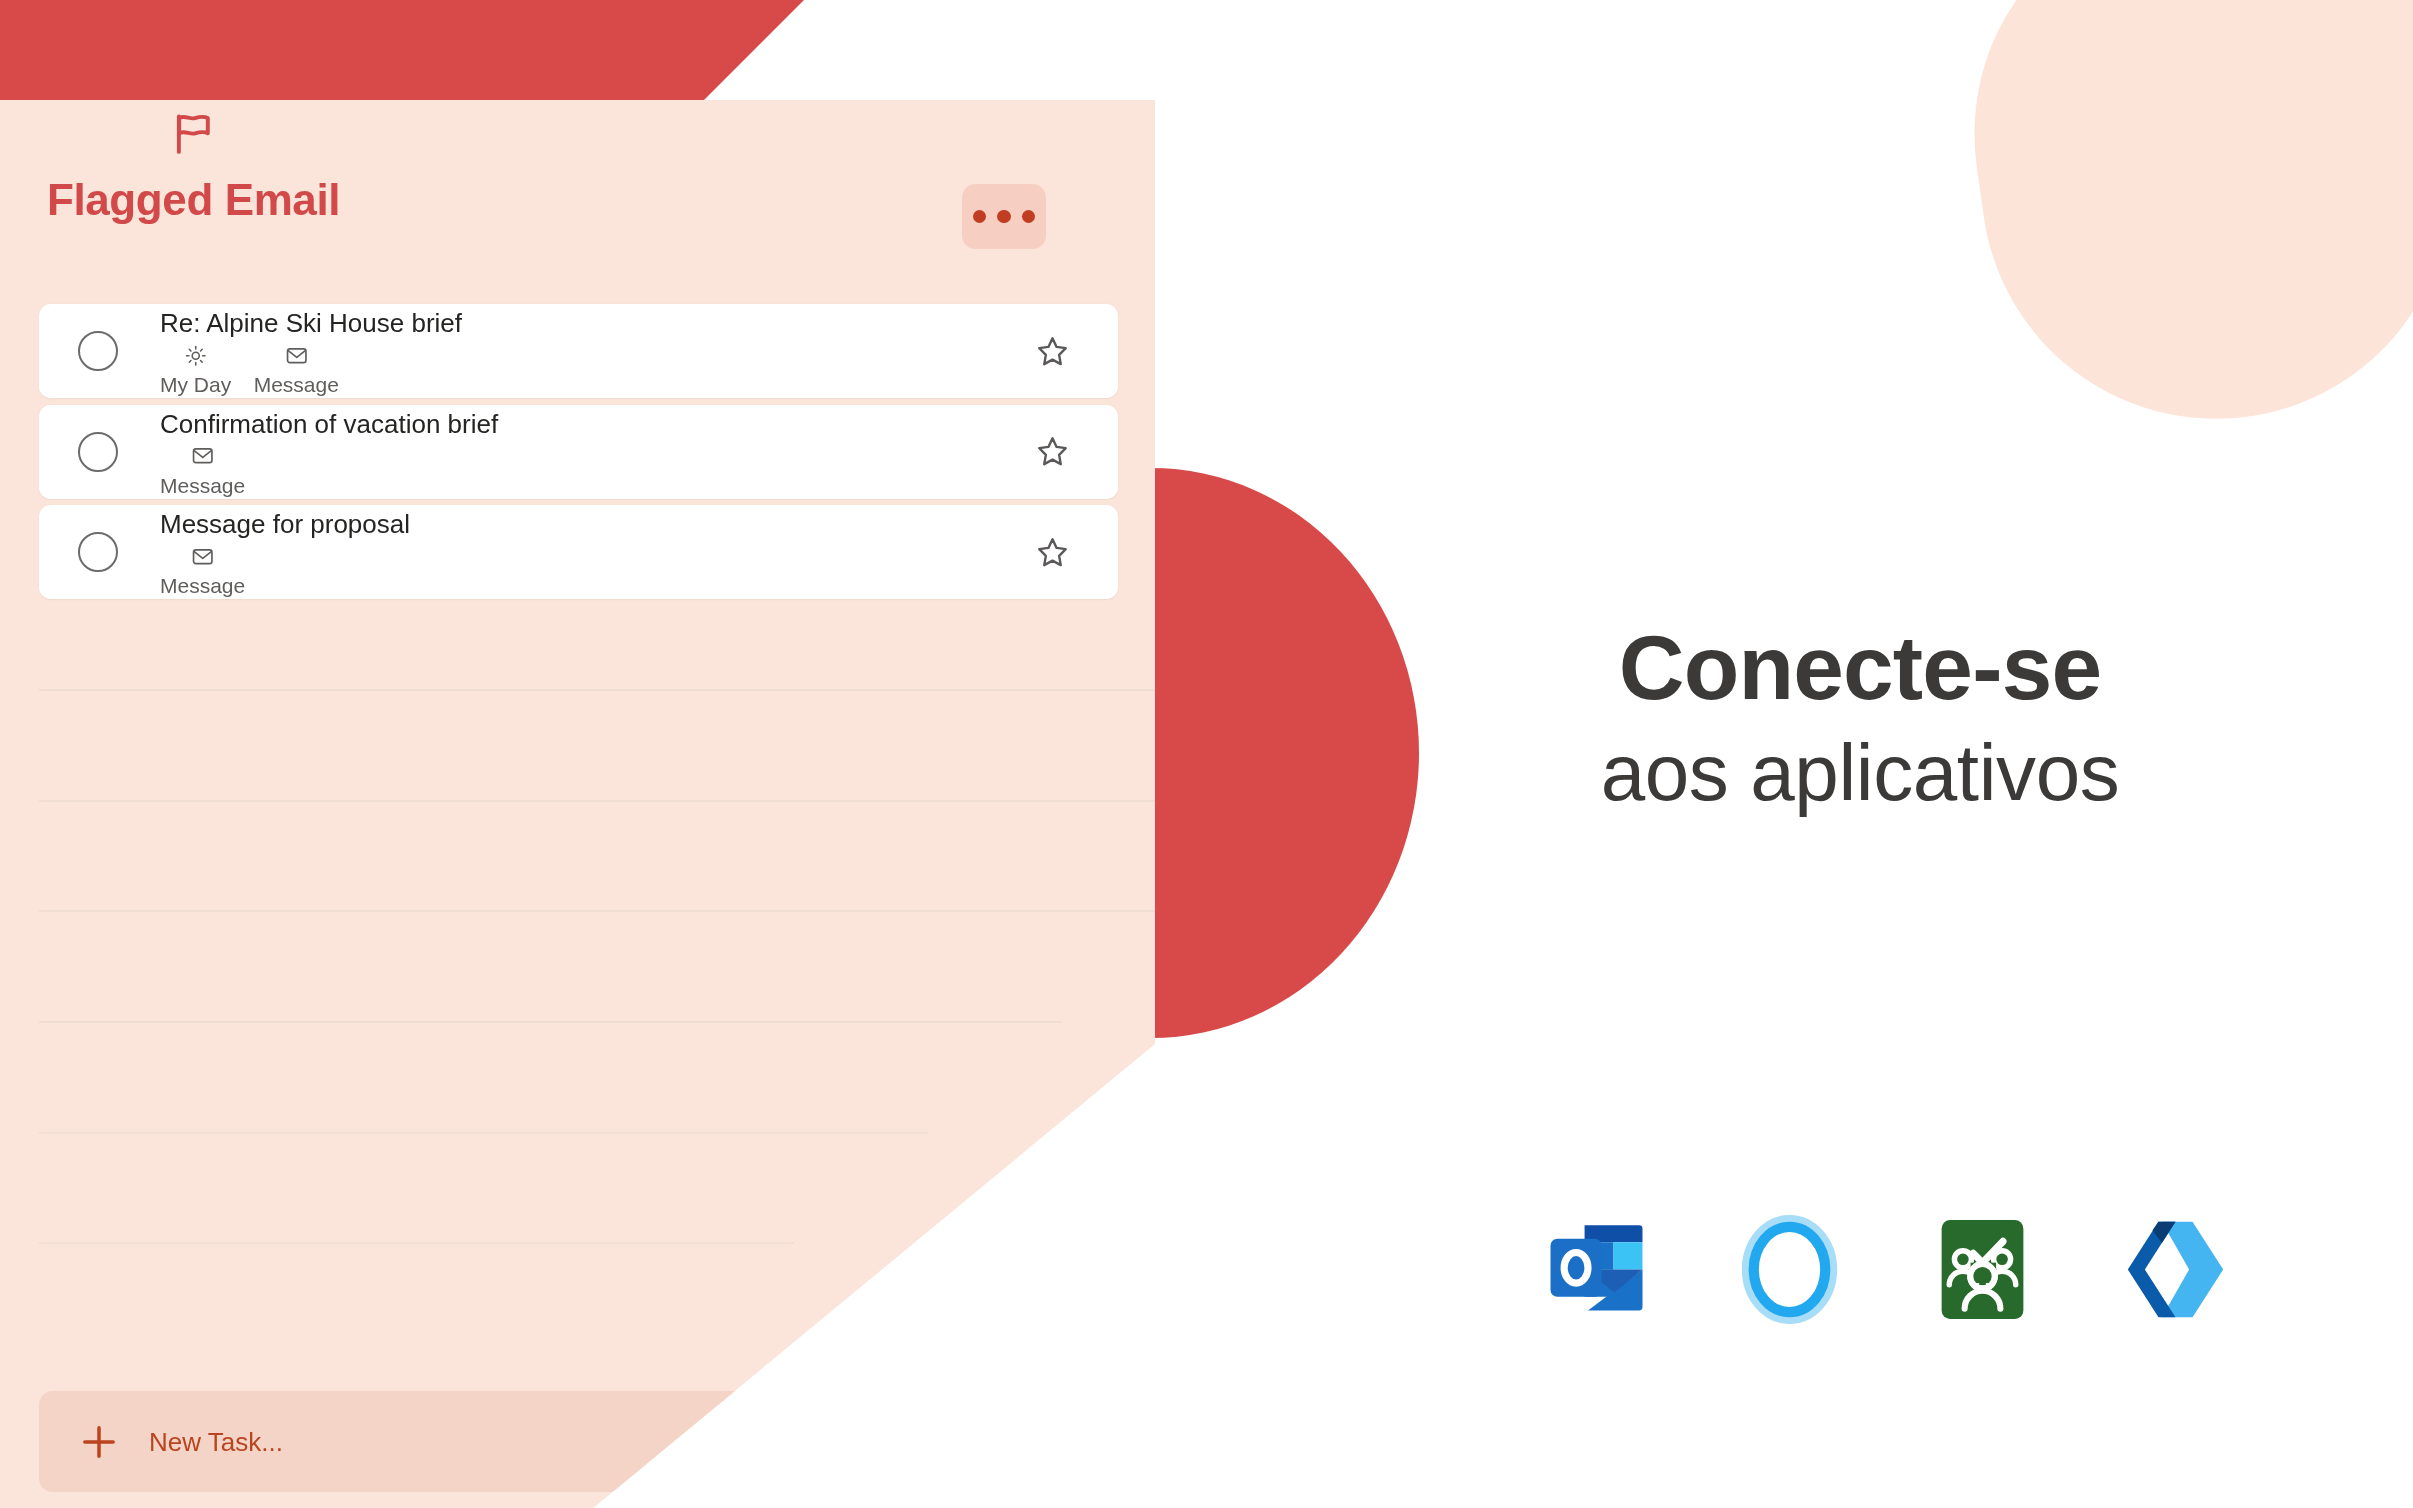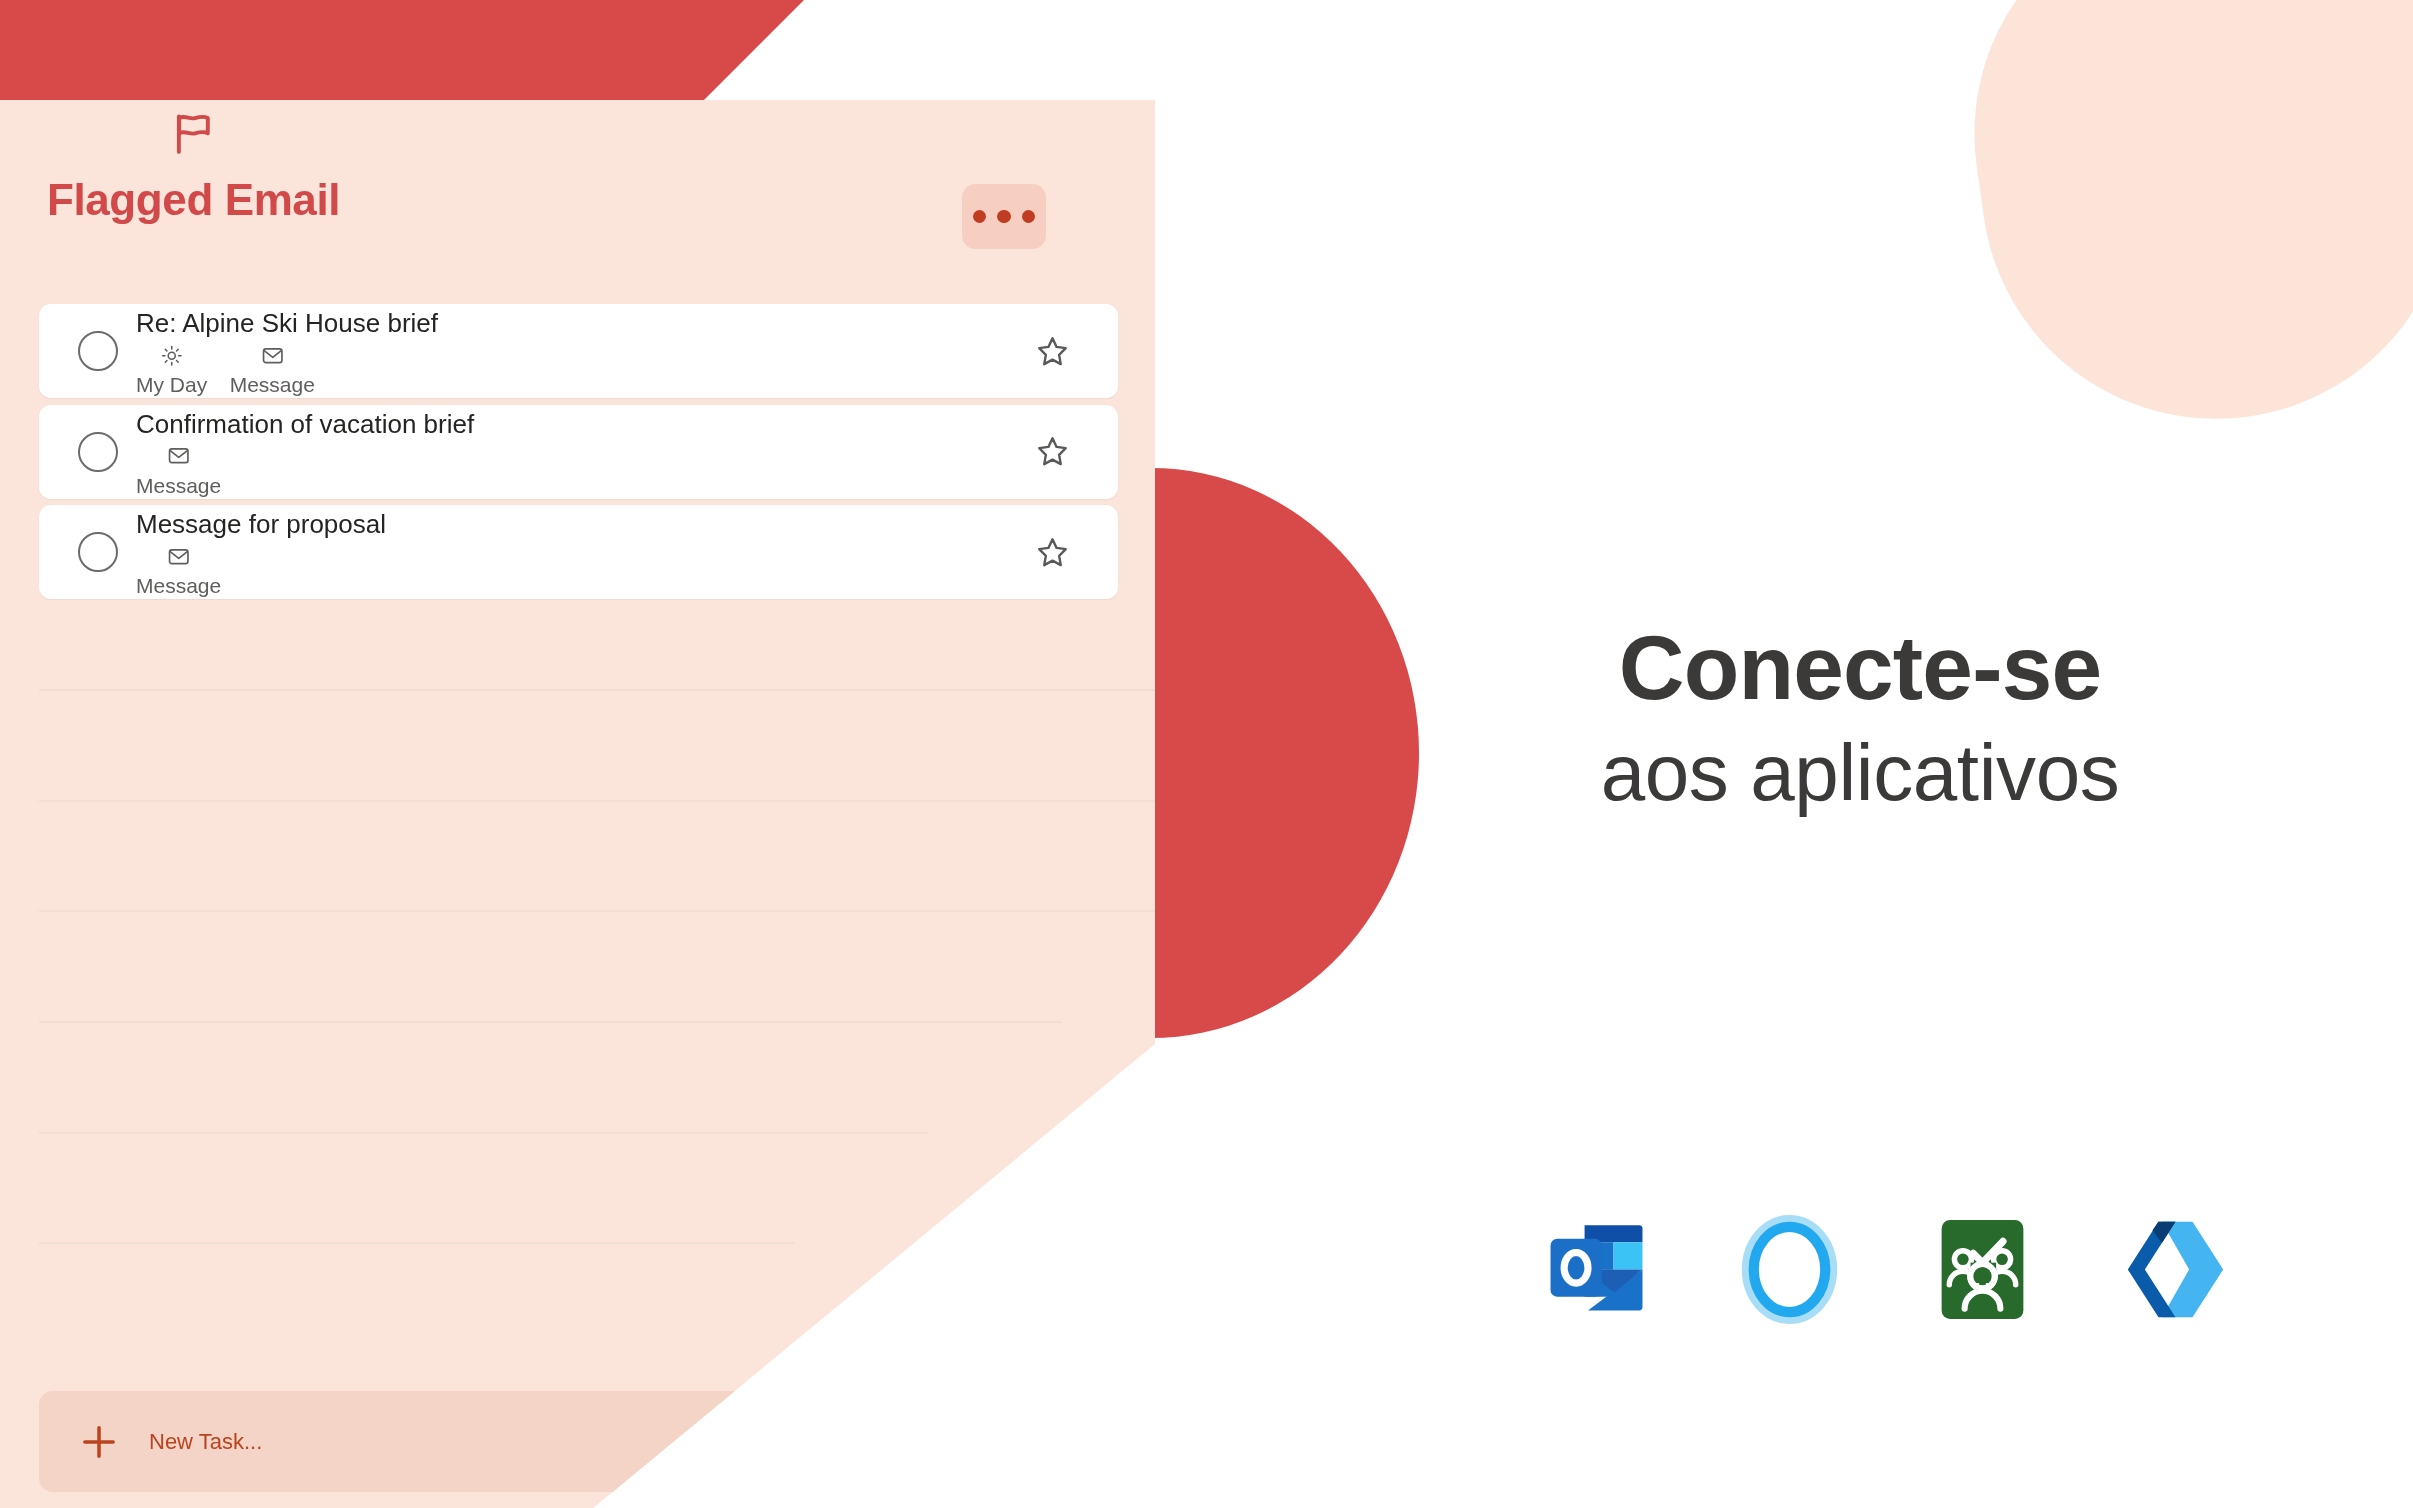--- a/index.html
+++ b/index.html
@@ -118,21 +118,21 @@
   .task-check {
     width: 40px; height: 40px;
     border: 2.1px solid #6b6b6b;
     border-radius: 50%;
     margin-left: 39px;
     flex: 0 0 auto;
     background: transparent;
     cursor: pointer;
   }
   .task-body {
-    margin-left: 18px;
+    margin-left: 42px;
     flex: 1 1 auto;
     min-width: 0;
   }
   .task-title {
     font-size: 26px;
     color: #252423;
     line-height: 1.25;
     white-space: nowrap;
   }
   .task-meta {
@@ -183,21 +183,21 @@
     height: 101px;
     background: #f4d4c6;
     border-radius: 13.4px;
     display: flex;
     align-items: center;
     cursor: pointer;
   }
   .plus-icon { width: 40px; height: 40px; margin-left: 40px; display: block; }
   .new-task-label {
     margin-left: 30px;
-    font-size: 22px;
+    font-size: 26px;
     color: #b9441f;
     line-height: 1;
   }
 
   
   .headline {
     position: absolute;
     left: 1374px;
     top: 620px;
     width: 972px;

